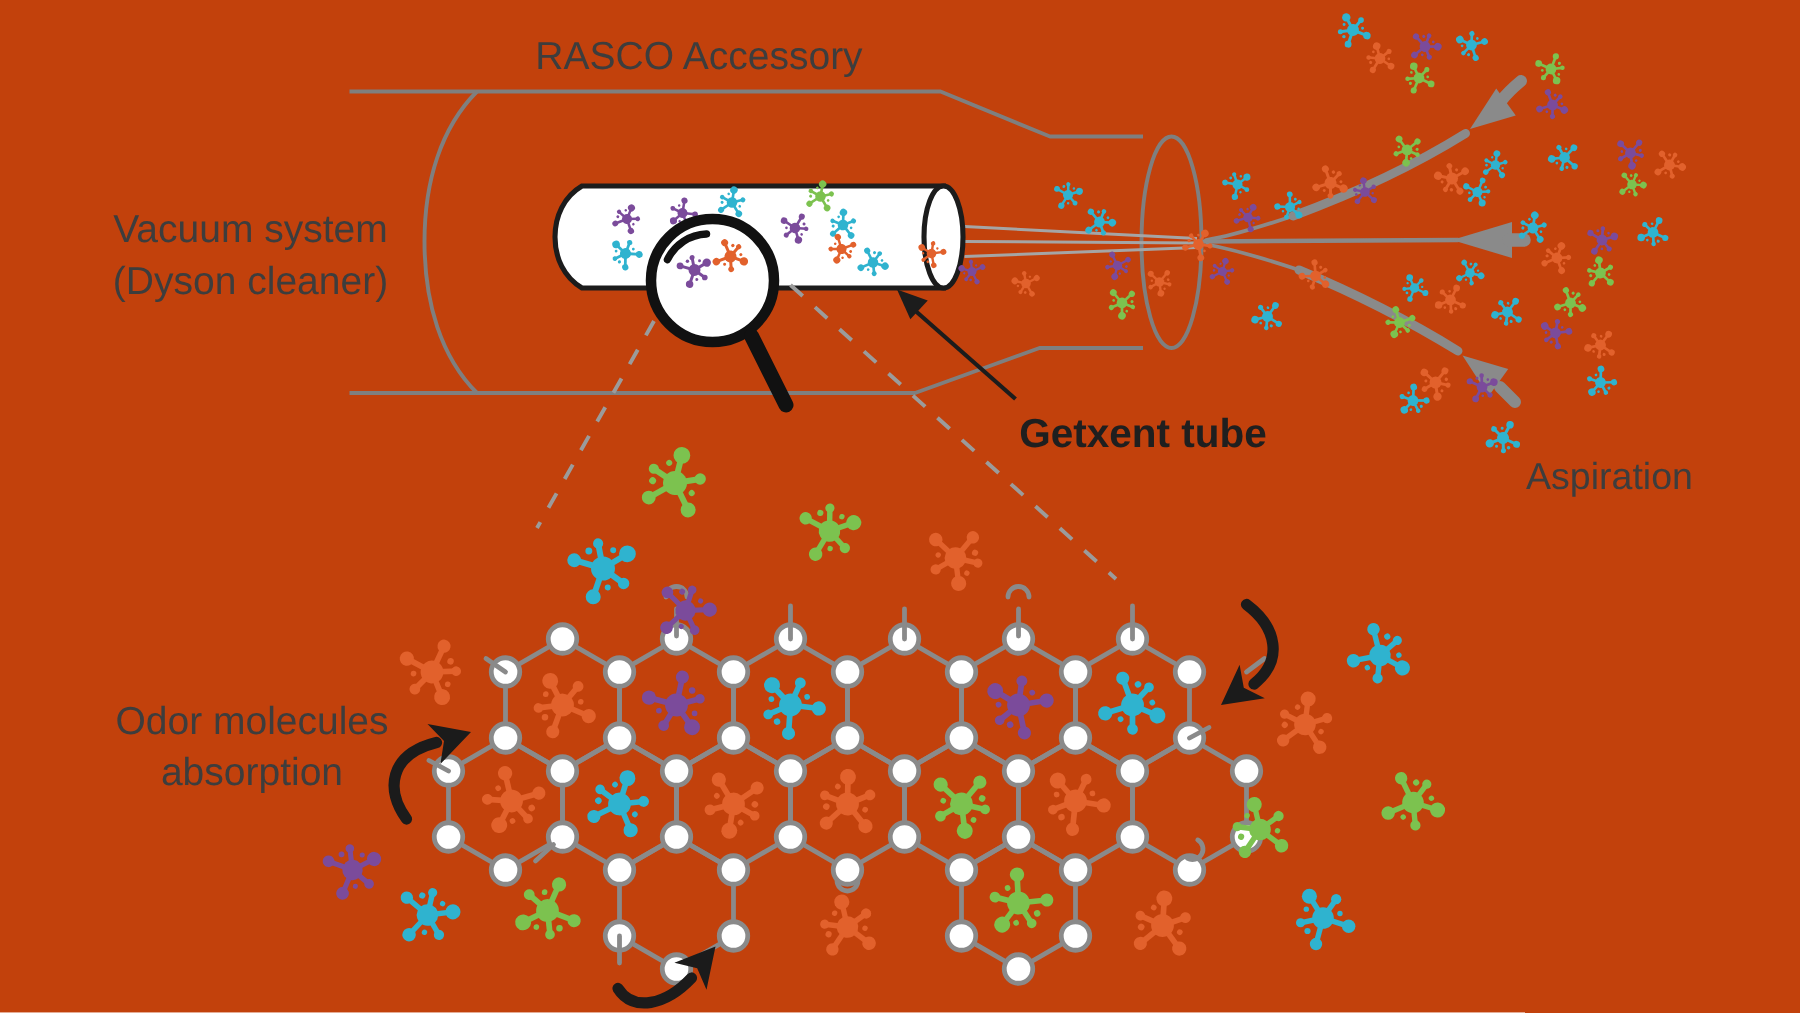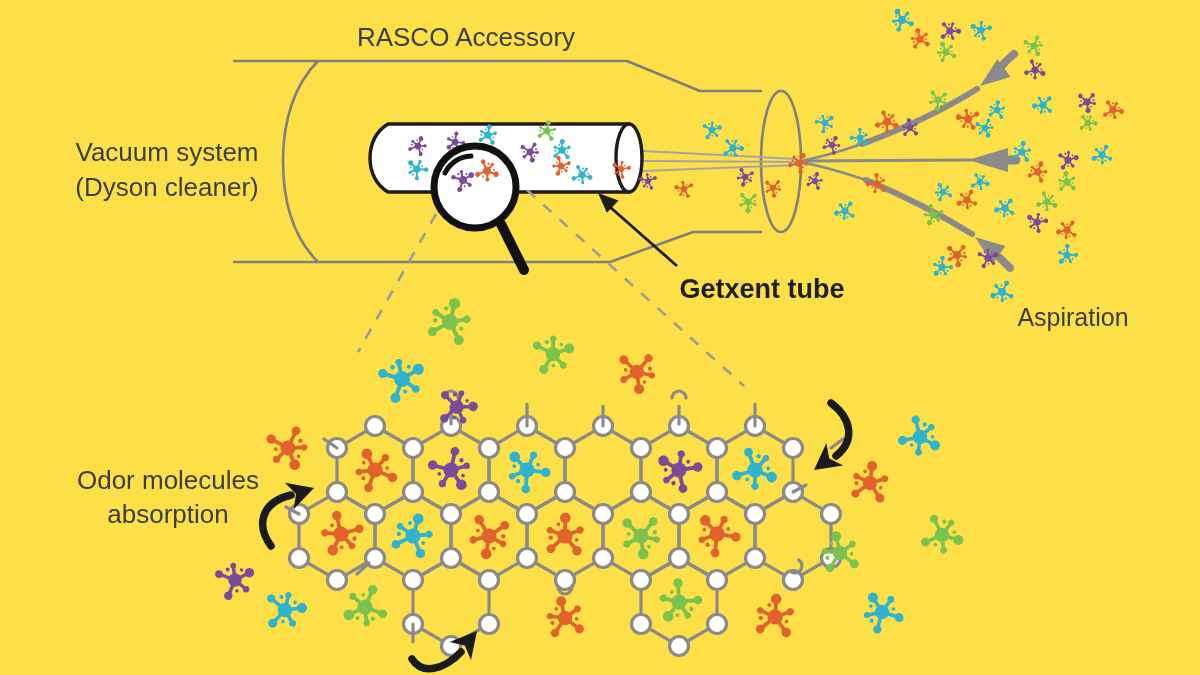--- a/index.html
+++ b/index.html
@@ -1,16 +1,16 @@
 <!DOCTYPE html>
 <html><head>
 <meta charset="utf-8">
 <style>
   html,body{margin:0;padding:0;background:#ffffff;}
-  .stage{width:1200px;height:675px;position:relative;overflow:hidden;background:#fde047;}
+  .stage{width:1200px;height:675px;position:relative;overflow:hidden;background:#c2410c;}
   svg{display:block;}
   .lbl{font-family:"Liberation Sans",sans-serif;font-size:26px;fill:#3d3d3d;}
   .lbl-bold{font-family:"Liberation Sans",sans-serif;font-size:27px;font-weight:700;fill:#1f1f1f;}
   .lbl-med{font-family:"Liberation Sans",sans-serif;font-size:25px;fill:#3d3d3d;}
 </style>
 </head>
 <body>
 
 <div class="stage">
 <svg width="1200" height="675" viewBox="0 0 1200 675" xmlns="http://www.w3.org/2000/svg">

